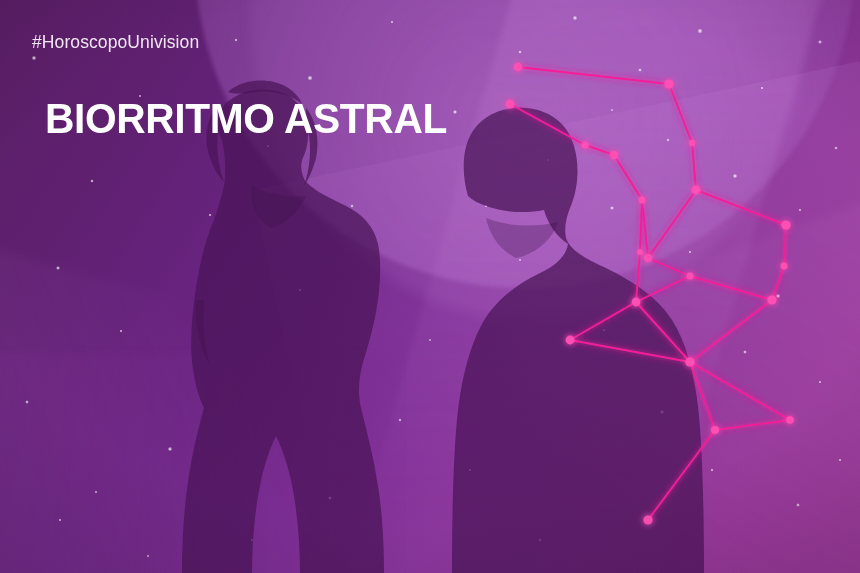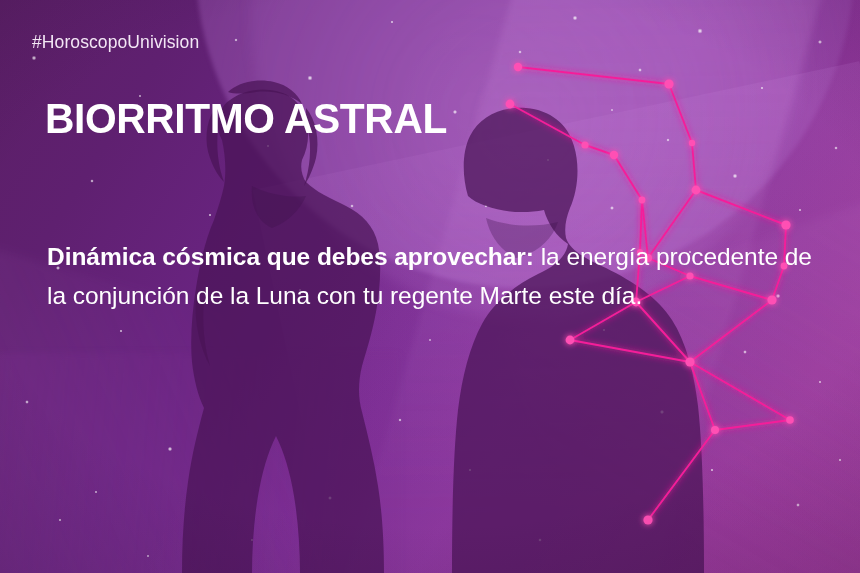--- a/index.html
+++ b/index.html
@@ -353,19 +353,16 @@
     </g>
   </svg>
 
   <div class="layer vignette"></div>
 
   <div class="content">
     <div class="hashtag">#HoroscopoUnivision</div>
     <div class="title">BIORRITMO ASTRAL</div>
     <div class="body">
       <div class="gap"></div>
-      <p>
-        <b>Dinámica cósmica que debes aprovechar:</b><span> la energía procedente de la conjunción de la Luna con tu regente Marte este día.</span>
-      </p>
     </div>
   </div>
 
 </div>
 
 </body></html>

